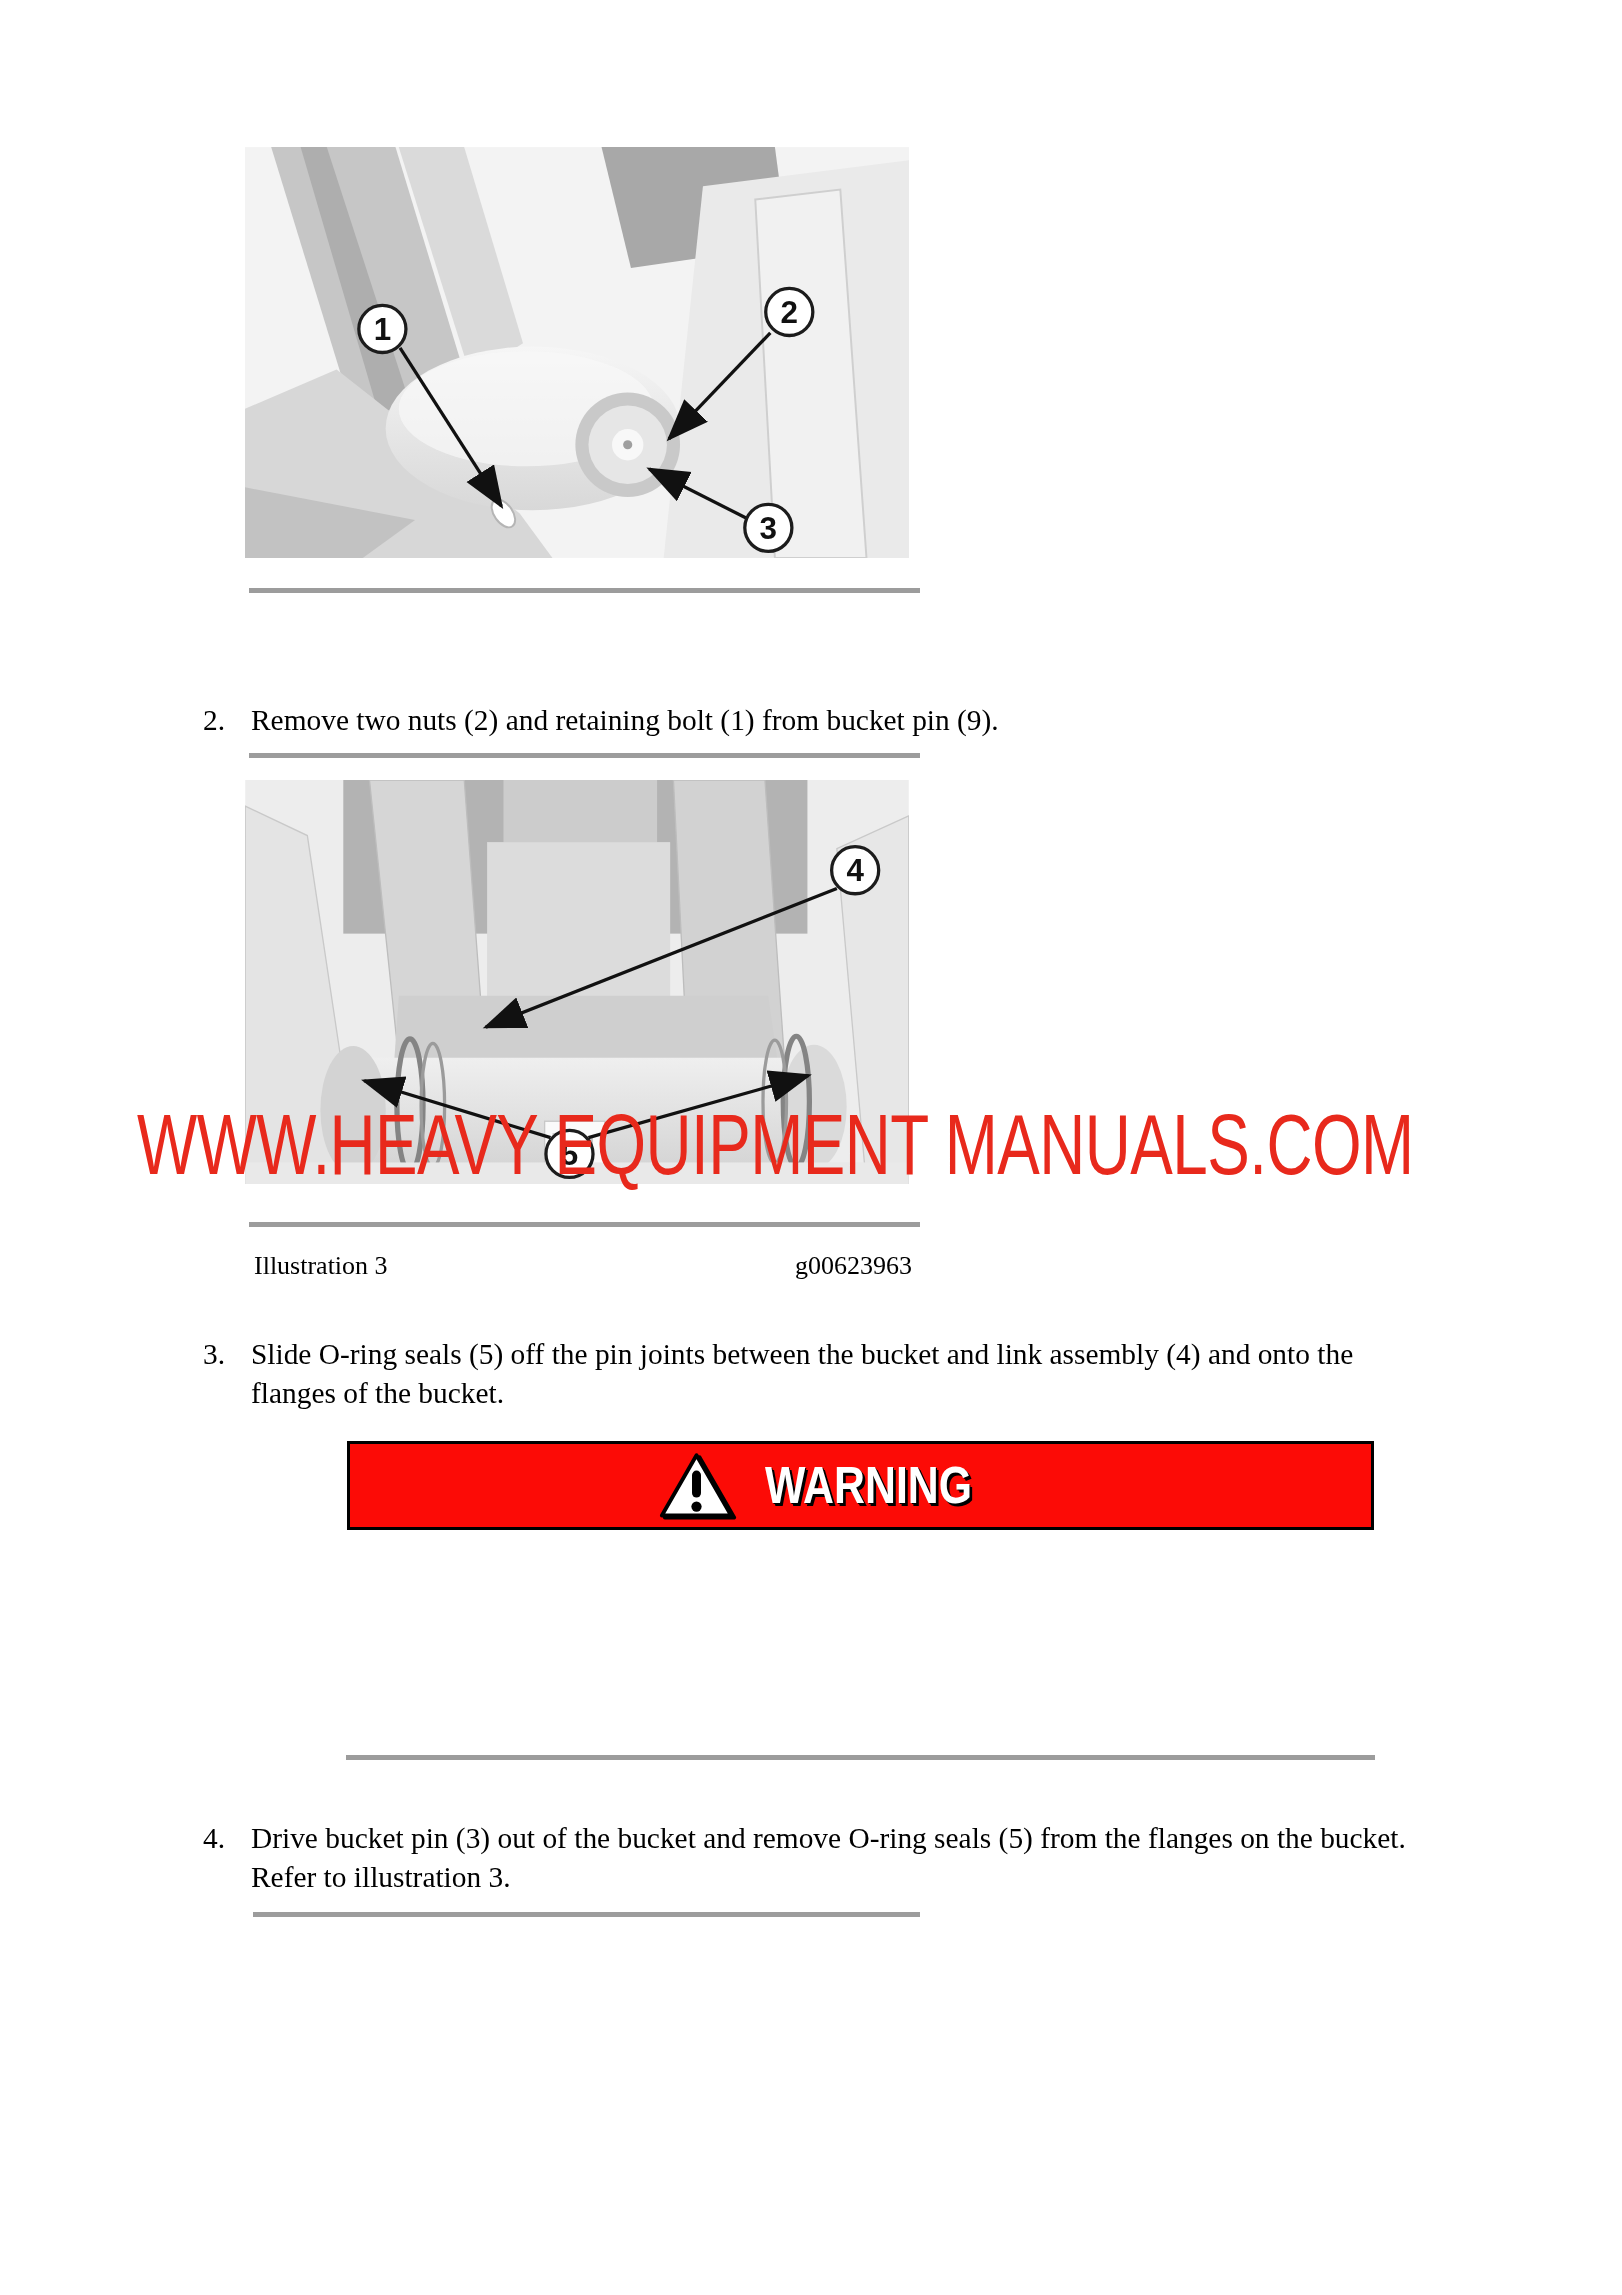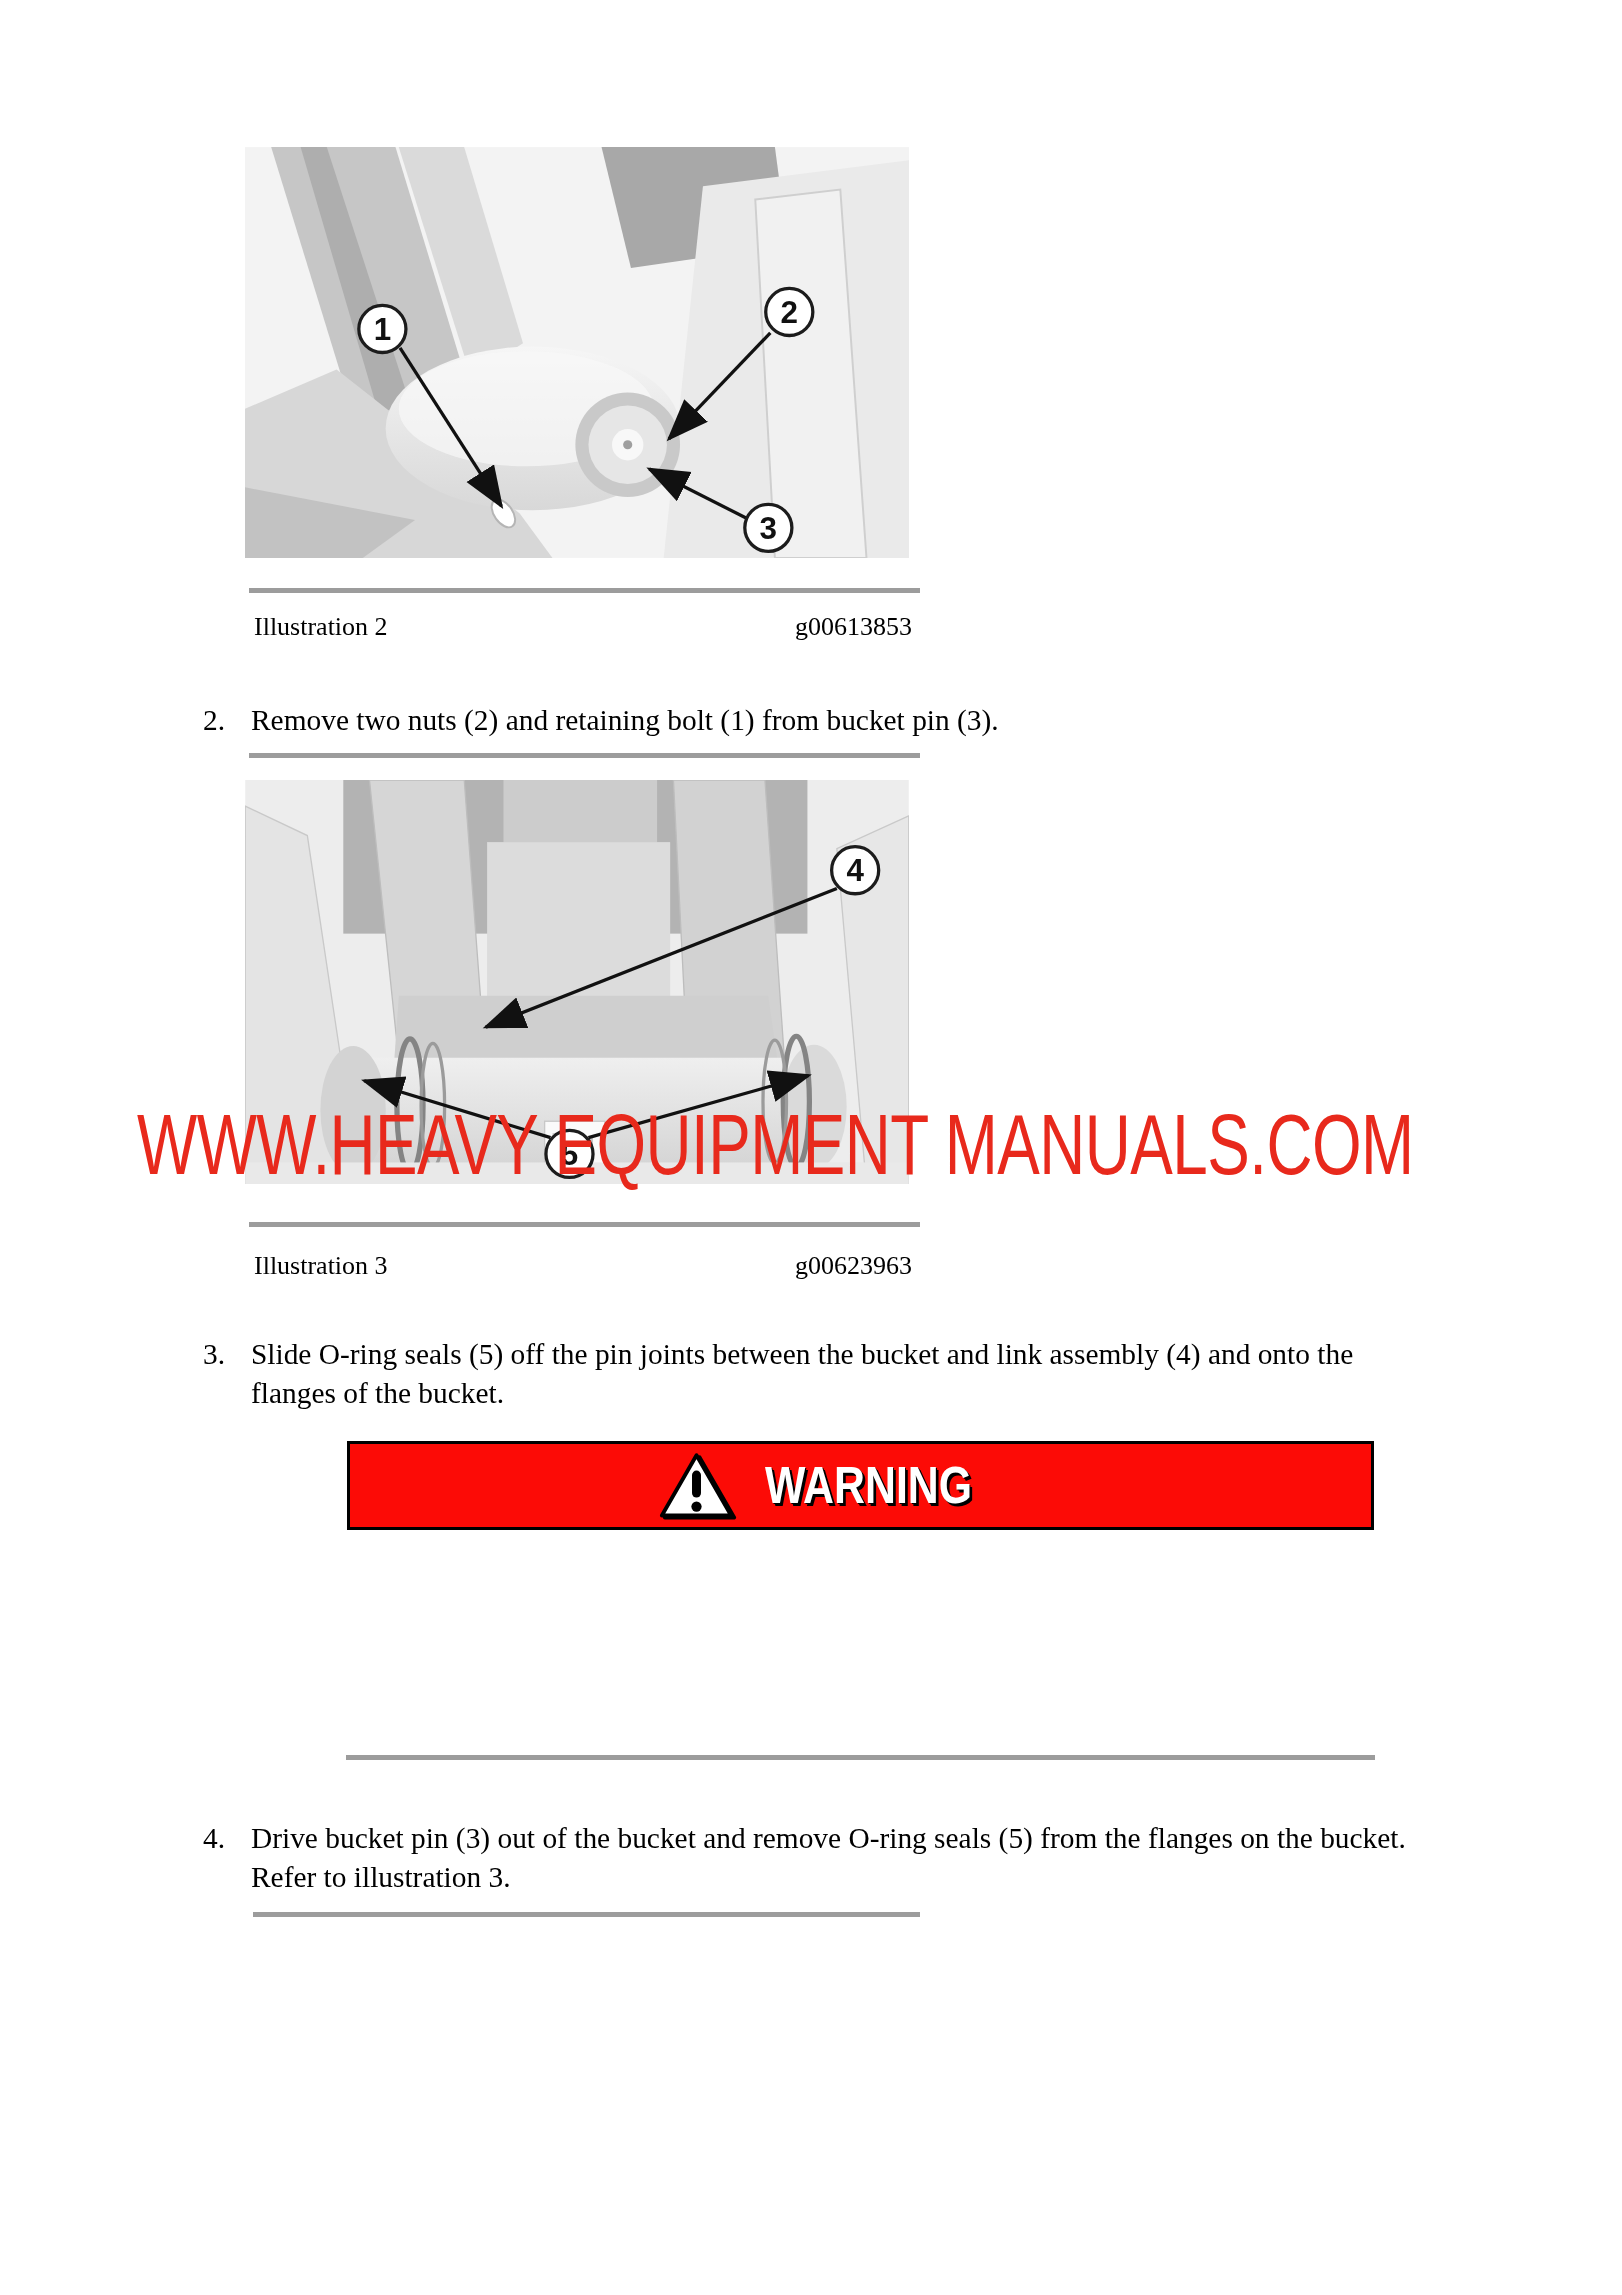--- a/index.html
+++ b/index.html
@@ -95,28 +95,24 @@
       <text x="210" y="295" font-family="Liberation Sans, sans-serif" font-size="48" font-weight="bold" text-anchor="middle" fill="#111">1</text>
       <circle cx="832" cy="252" r="36" fill="#ffffff" stroke="#1c1c1c" stroke-width="5"></circle>
       <text x="832" y="269" font-family="Liberation Sans, sans-serif" font-size="48" font-weight="bold" text-anchor="middle" fill="#111">2</text>
       <circle cx="800" cy="582" r="36" fill="#ffffff" stroke="#1c1c1c" stroke-width="5"></circle>
       <text x="800" y="599" font-family="Liberation Sans, sans-serif" font-size="48" font-weight="bold" text-anchor="middle" fill="#111">3</text>
     </svg>
   </figure>
 
   <div class="sep" style="left:249px; top:588px; width:671px;"></div>
 
-  <div class="cap-row" style="left:254px; top:612px; width:658px;">
-    <span>Illustration 2</span>
-    <span>g00613853</span>
-  </div>
 
   <div class="step" style="left:203px; top:701px;">
     <span class="step-num">2.</span>
-    <span class="step-text">Remove two nuts (2) and retaining bolt (1) from bucket pin (3).</span>
+    <span class="step-text">Remove two nuts (2) and retaining bolt (1) from bucket pin (9).</span>
   </div>
 
   <div class="sep" style="left:249px; top:753px; width:671px;"></div>
 
   <figure class="photo abs" style="left:245px; top:780px; width:664px; height:404px; margin:0;">
     <svg viewBox="0 0 1015 618">
       <defs>
         <marker id="ah2" markerWidth="14" markerHeight="12" refX="12" refY="5" orient="auto">
           <path d="M0,0 L13,5 L0,10 Z" fill="#111"></path>
         </marker>

